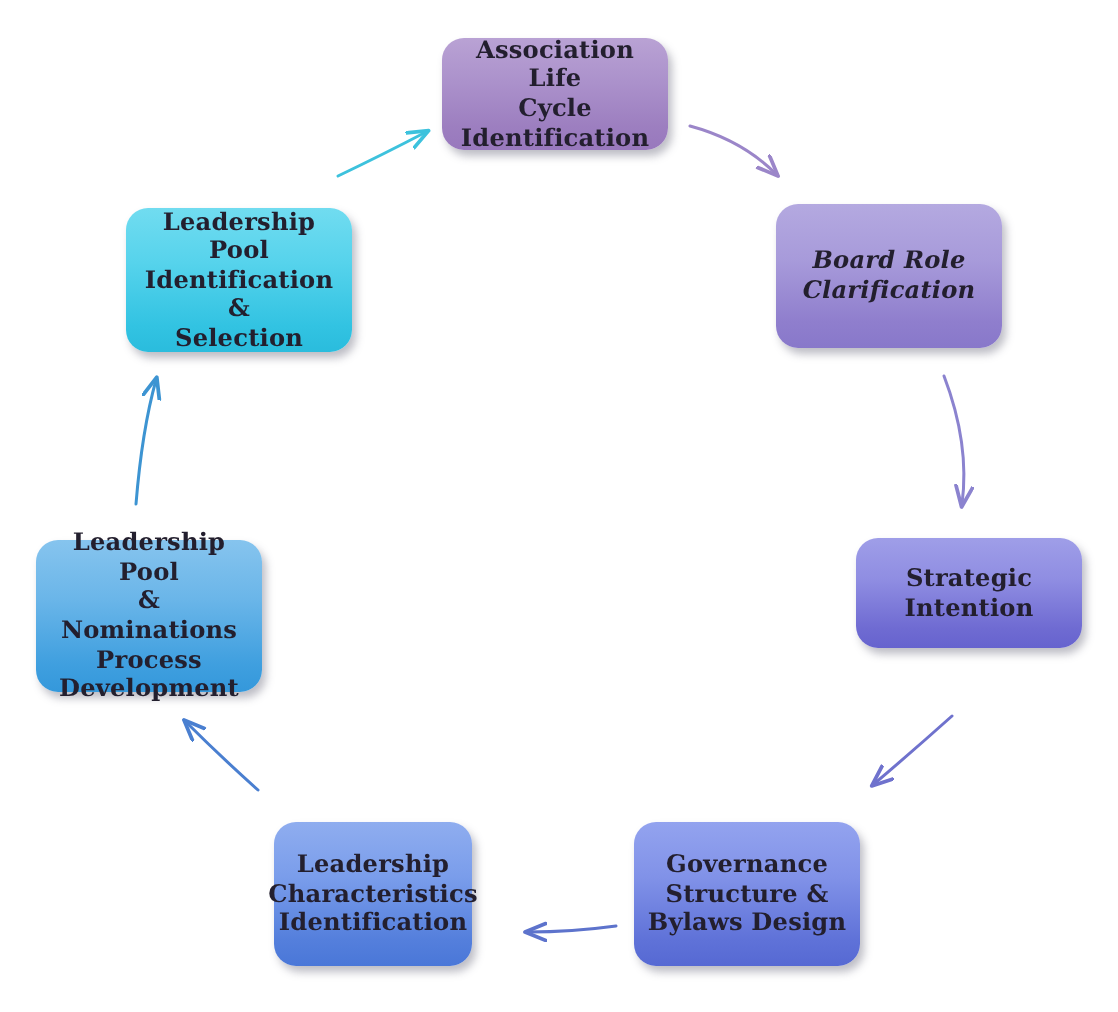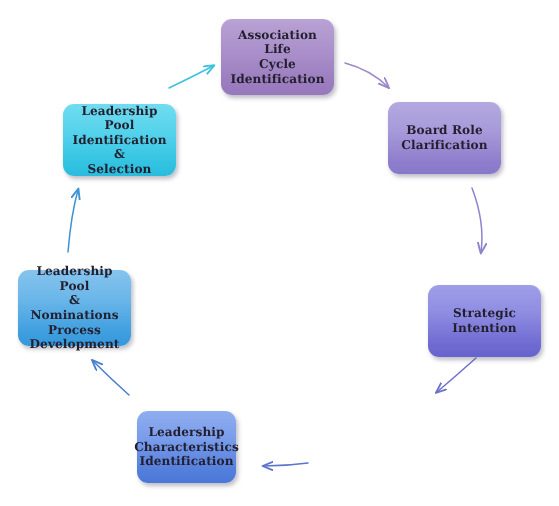--- a/index.html
+++ b/index.html
@@ -50,33 +50,33 @@
     text-rendering: geometricPrecision;
   }
 
   .node-label {
     display: block;
     white-space: pre-line;
   }
 
   
   #node-lifecycle {
-    left: 221px; top: 19px; width: 113px; height: 76px;
+    left: 221px; top: 19px; width: 113px; height: 56px;
     background: linear-gradient(to bottom, #b9a2d4 0%, #ab91cb 40%, #9d7fc0 78%, #9878bd 100%);
   }
   
   #node-boardrole {
     left: 388px; top: 102px; width: 113px; height: 72px;
     background: linear-gradient(to bottom, #b4a9e0 0%, #a79ada 40%, #8f7ecd 82%, #8878ca 100%);
+    font-style: italic;
   }
   
   #node-strategic {
-    left: 428px; top: 269px; width: 113px; height: 72px;
+    left: 428px; top: 269px; width: 113px; height: 55px;
     background: linear-gradient(to bottom, #9f9ee8 0%, #8f8de2 38%, #6f6bd2 82%, #6663ce 100%);
-    margin-top: 16px;
   }
   
   #node-governance {
     left: 317px; top: 411px; width: 113px; height: 72px;
     background: linear-gradient(to bottom, #93a3ef 0%, #8192e8 38%, #5f72d8 82%, #5669d3 100%);
   }
   
   #node-characteristics {
     left: 137px; top: 411px; width: 99px; height: 72px;
     background: linear-gradient(to bottom, #8fadef 0%, #7a9deb 38%, #547fdc 82%, #4a77d8 100%);
@@ -146,20 +146,25 @@
   <div class="node" id="node-boardrole">
     <span class="node-label">Board Role
 Clarification</span>
   </div>
 
   <div class="node" id="node-strategic">
     <span class="node-label">Strategic
 Intention</span>
   </div>
 
+  <div class="node" id="node-governance">
+    <span class="node-label">Governance
+Structure &amp;
+Bylaws Design</span>
+  </div>
 
   <div class="node" id="node-characteristics">
     <span class="node-label">Leadership
 Characteristics
 Identification</span>
   </div>
 
   <div class="node" id="node-nominations">
     <span class="node-label">Leadership Pool
 &amp; Nominations

